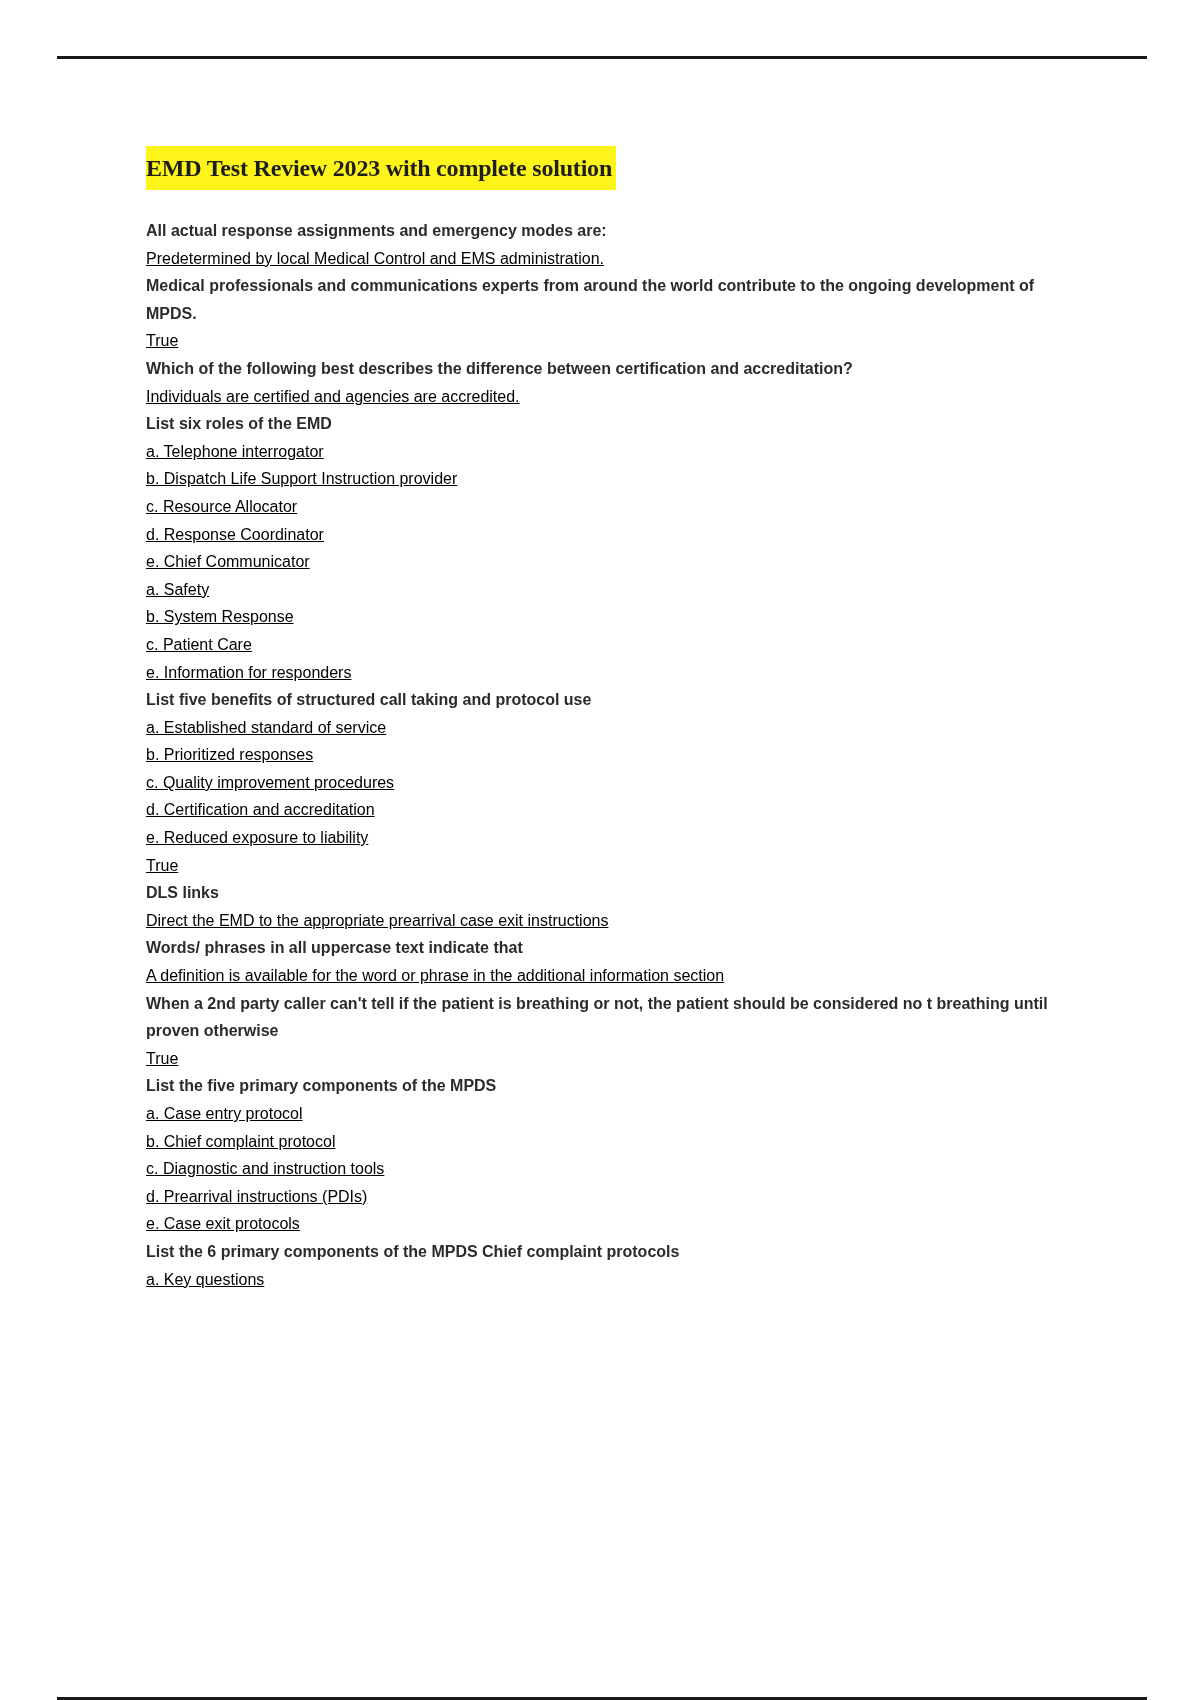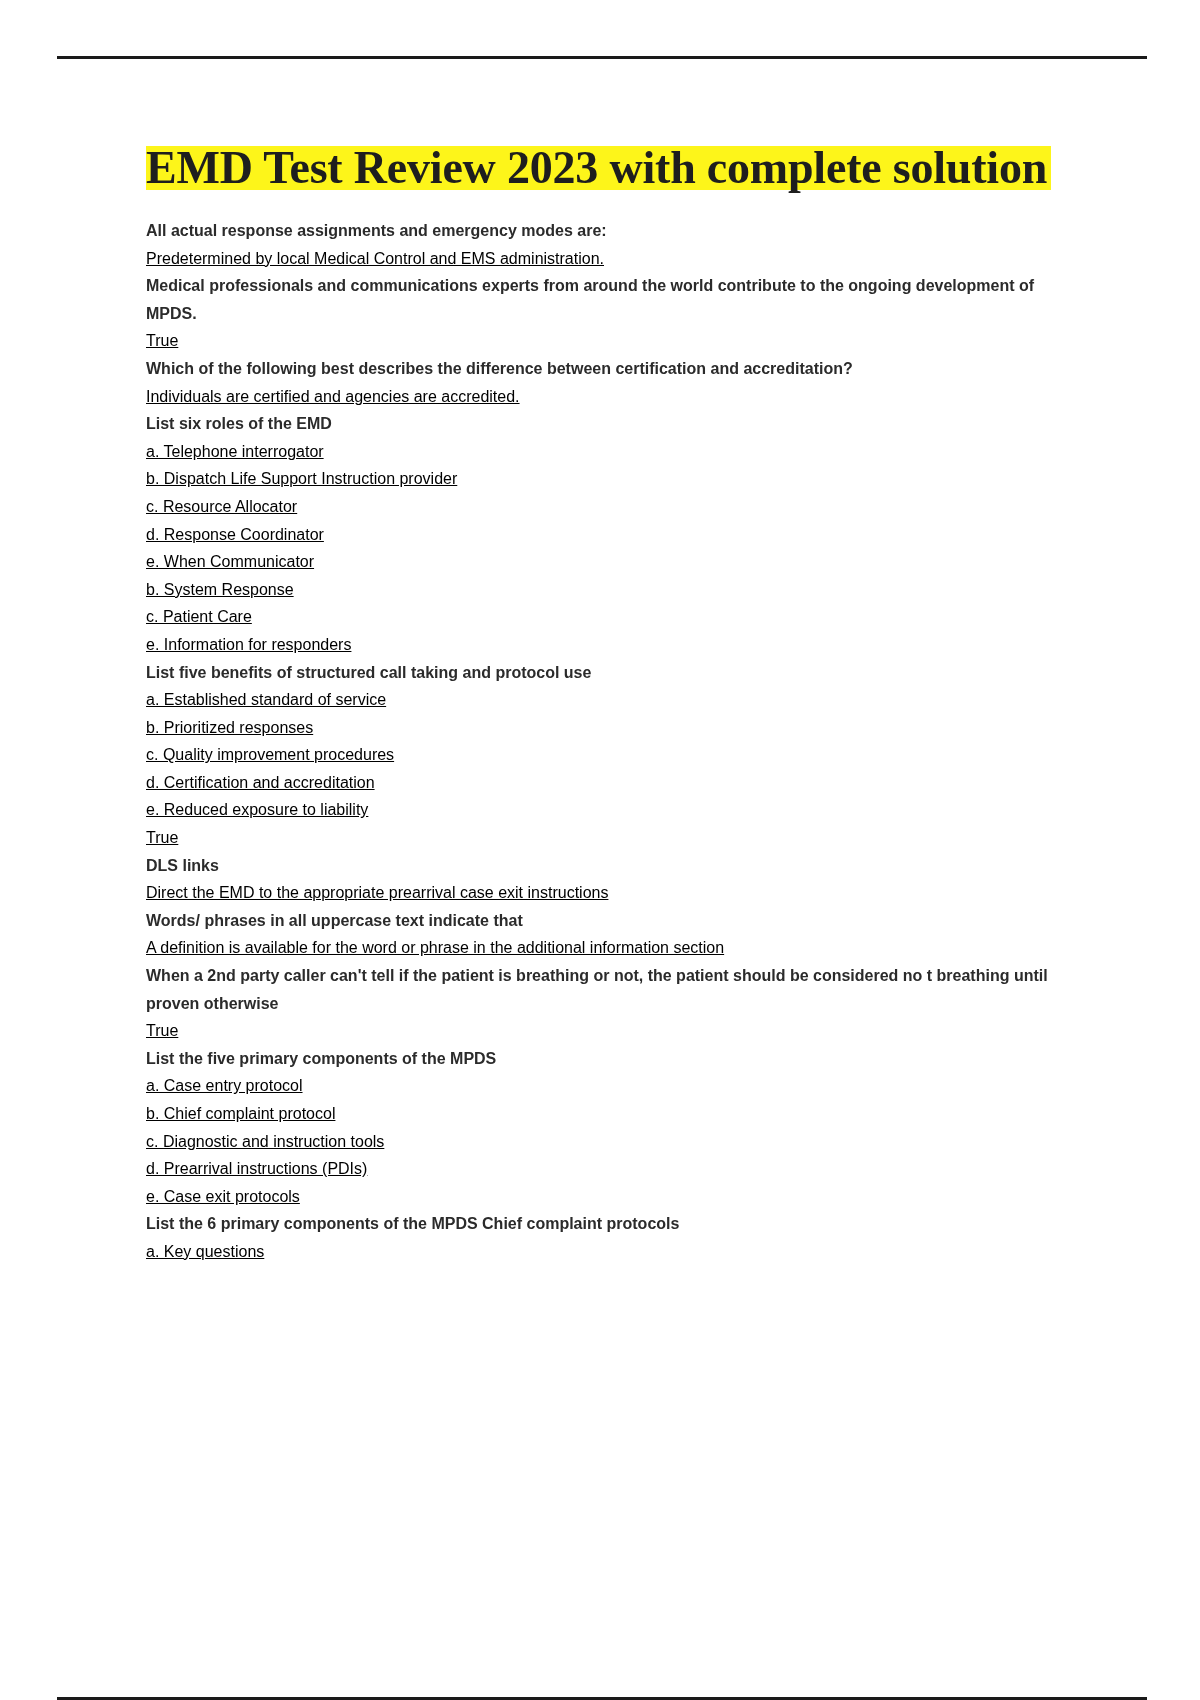--- a/index.html
+++ b/index.html
@@ -6,21 +6,21 @@
   body { width: 1200px; height: 1700px; position: relative; overflow: hidden; }
   .rule { position: absolute; left: 57px; width: 1090px; background: #1a1a1a; }
   .rule-top { top: 56px; height: 3px; }
   .rule-bottom { top: 1697px; height: 3px; }
   .title-wrap { position: absolute; left: 146px; top: 146px; }
   .title {
     display: inline-block;
     background: #fdf51a;
     font-family: "Liberation Serif", "DejaVu Serif", serif;
     font-weight: bold;
-    font-size: 46px;
+    font-size: 24px;
     line-height: 44px;
     color: #1e1e1e;
     padding: 0 4px 0 0;
     letter-spacing: -0.2px;
   }
   .content {
     position: absolute;
     left: 146px;
     top: 217px;
     width: 930px;
@@ -53,23 +53,24 @@
     <div>
       <div class="line q">Which of the following best describes the difference between certification and accreditation?</div>
       <div class="line a">Individuals are certified and agencies are accredited.</div>
     </div>
     <div>
       <div class="line q">List six roles of the EMD</div>
       <div class="line a">a. Telephone interrogator</div>
       <div class="line a">b. Dispatch Life Support Instruction provider</div>
       <div class="line a">c. Resource Allocator</div>
       <div class="line a">d. Response Coordinator</div>
-      <div class="line a">e. When Communicator</div>
+      <div class="line a">e. Chief Communicator</div>
     </div>
     <div>
+      <div class="line a">a. Safety</div>
       <div class="line a">b. System Response</div>
       <div class="line a">c. Patient Care</div>
       <div class="line a">e. Information for responders</div>
     </div>
     <div>
       <div class="line q">List five benefits of structured call taking and protocol use</div>
       <div class="line a">a. Established standard of service</div>
       <div class="line a">b. Prioritized responses</div>
       <div class="line a">c. Quality improvement procedures</div>
       <div class="line a">d. Certification and accreditation</div>

